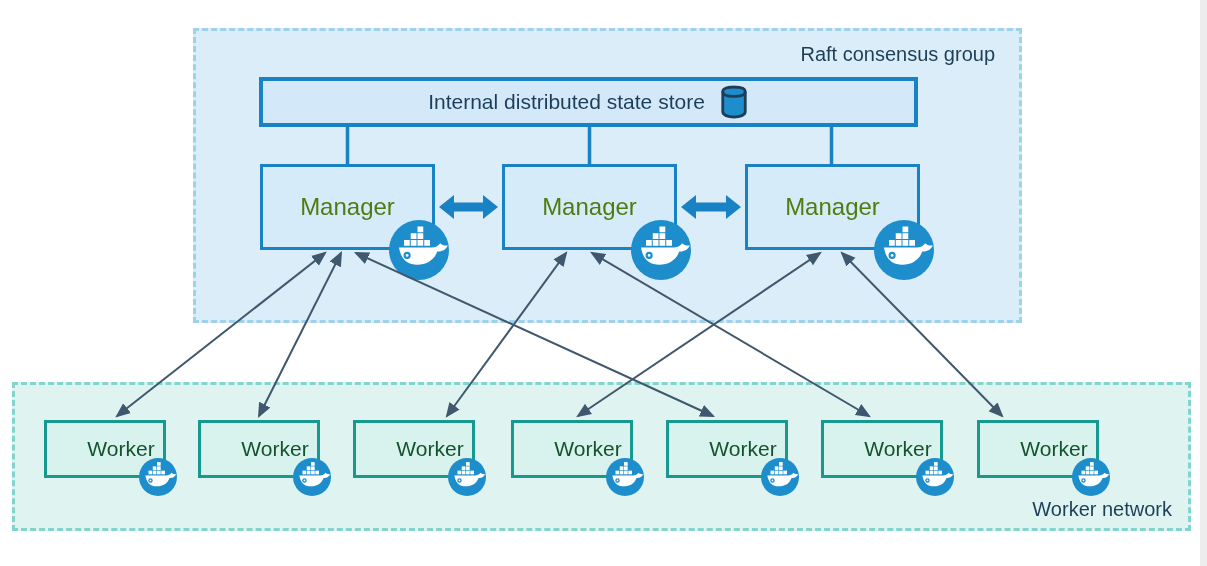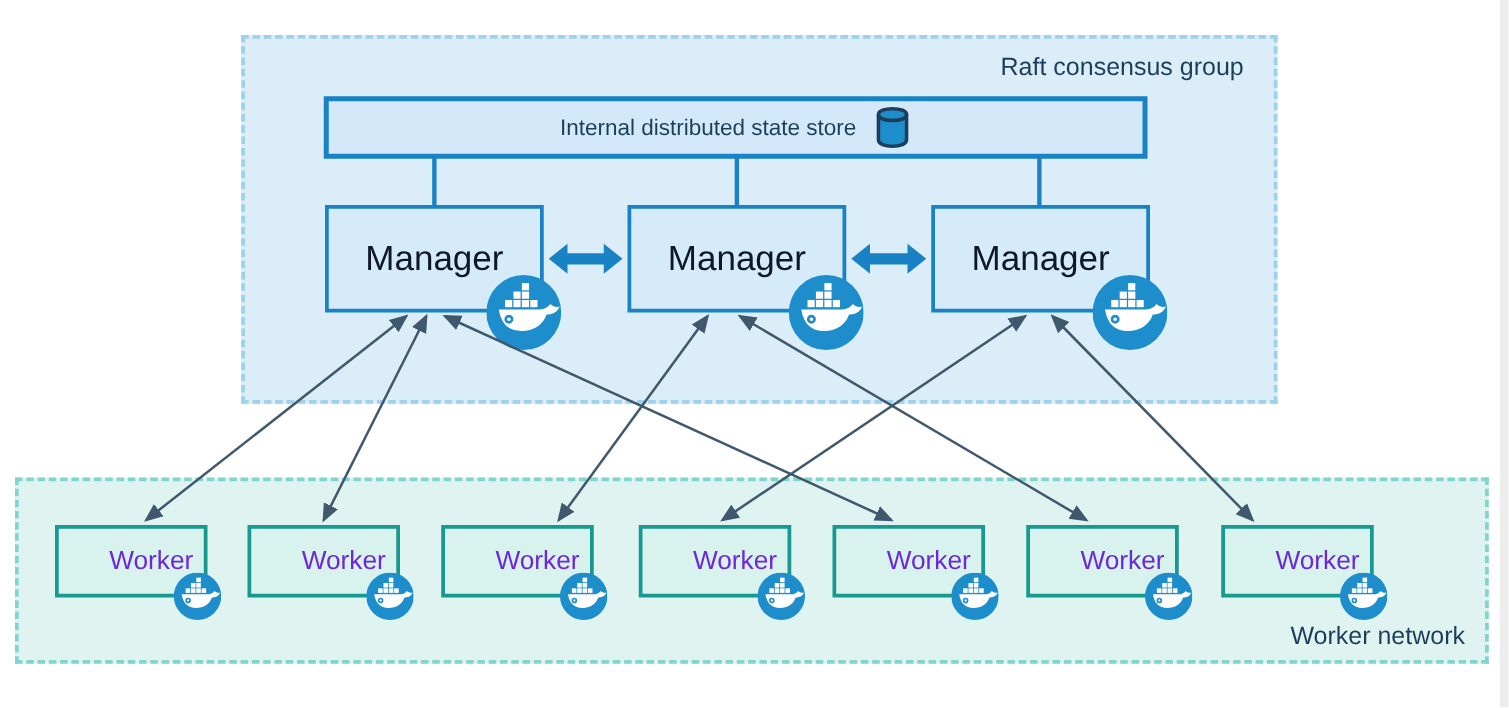--- a/index.html
+++ b/index.html
@@ -21,32 +21,32 @@
   .group-label { position:absolute; color:#1d3e59; font-size:20px; white-space:nowrap; }
   .raft-label   { top:12px; right:24px; }
   .gossip-label { bottom:7px; right:16px; }
 
   
   .box { position:absolute; box-sizing:border-box; display:flex; align-items:center; justify-content:center; z-index:2; }
   .state-store {
     left:259px; top:77px; width:659px; height:50px;
     background:#d3e9fa; border:4px solid #1982c5; gap:14px;
   }
-  .state-store .box-label { color:#1d3e59; font-size:18px; }
+  .state-store .box-label { color:#1d3e59; font-size:21px; }
   .manager {
     top:164px; width:175px; height:86px;
     background:#d6ebfa; border:3px solid #1982c5;
   }
-  .manager .box-label { color:#0f172a; font-size:28px; }
+  .manager .box-label { color:#4d7c0f; font-size:24px; }
   .m1 { left:260px; } .m2 { left:502px; } .m3 { left:745px; }
   .worker {
     top:420px; width:122px; height:58px;
     background:#d8f2ee; border:3px solid #17998f;
   }
-  .worker .box-label { color:#6d28d9; font-size:21px;margin-left:32px; }
+  .worker .box-label { color:#14532d; font-size:21px;margin-left:32px; }
   .w1 { left:44px; } .w2 { left:198px; } .w3 { left:353px; } .w4 { left:511px; }
   .w5 { left:666px; } .w6 { left:821px; } .w7 { left:977px; }
 
   
   .docker-badge { position:absolute; z-index:5; }
   .manager .docker-badge { width:60px; height:60px; right:-17px; bottom:-33px; }
   .worker  .docker-badge { width:38px; height:38px; right:-14px; bottom:-21px; }
 
   .db-icon { width:30px; height:34px; flex:0 0 auto; }
 

